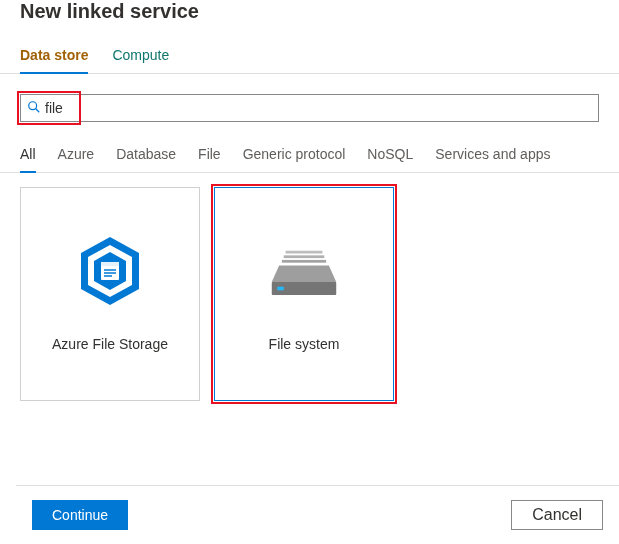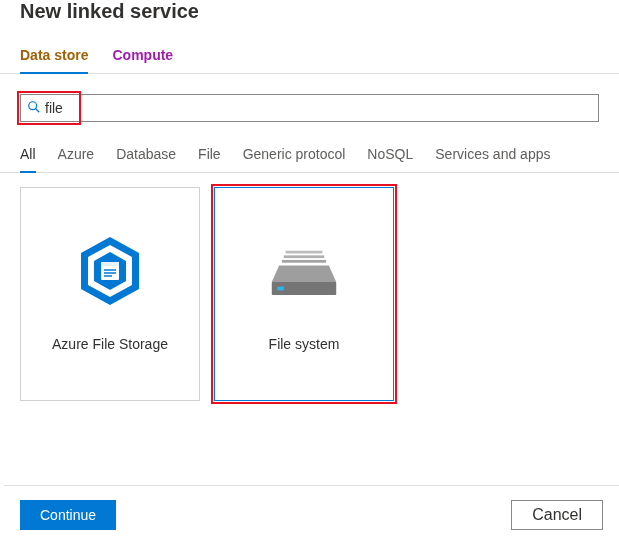--- a/index.html
+++ b/index.html
@@ -23,24 +23,23 @@
     .tabs-primary {
       display: flex;
       gap: 24px;
       padding: 0 20px;
       border-bottom: 1px solid #e1dfdd;
       margin-top: 8px;
     }
     .tab-primary {
       padding: 8px 0 10px;
       font-size: 14px;
-      color: #a21caf;
-      cursor: pointer;
-      position: relative;
-      font-weight: bold;
+      color: #0f766e;
+      cursor: pointer;
+      position: relative;
     }
     .tab-primary.active {
       color: #a16207;
       font-weight: 600;
     }
     .tab-primary.active::after {
       content: "";
       position: absolute;
       left: 0; right: 0; bottom: -1px;
       height: 2px;
@@ -130,21 +129,21 @@
       display: flex;
       align-items: center;
       justify-content: center;
     }
     .card-label {
       font-size: 14px;
       color: #323130;
     }
     .footer {
       position: absolute;
-      left: 4px; right: 0; bottom: 0;
+      left: 16px; right: 0; bottom: 0;
       padding: 14px 16px;
       border-top: 1px solid #e1dfdd;
       display: flex;
       justify-content: space-between;
     }
     .btn-primary {
       background: #0078d4;
       color: #fff;
       border: none;
       padding: 6px 20px;

